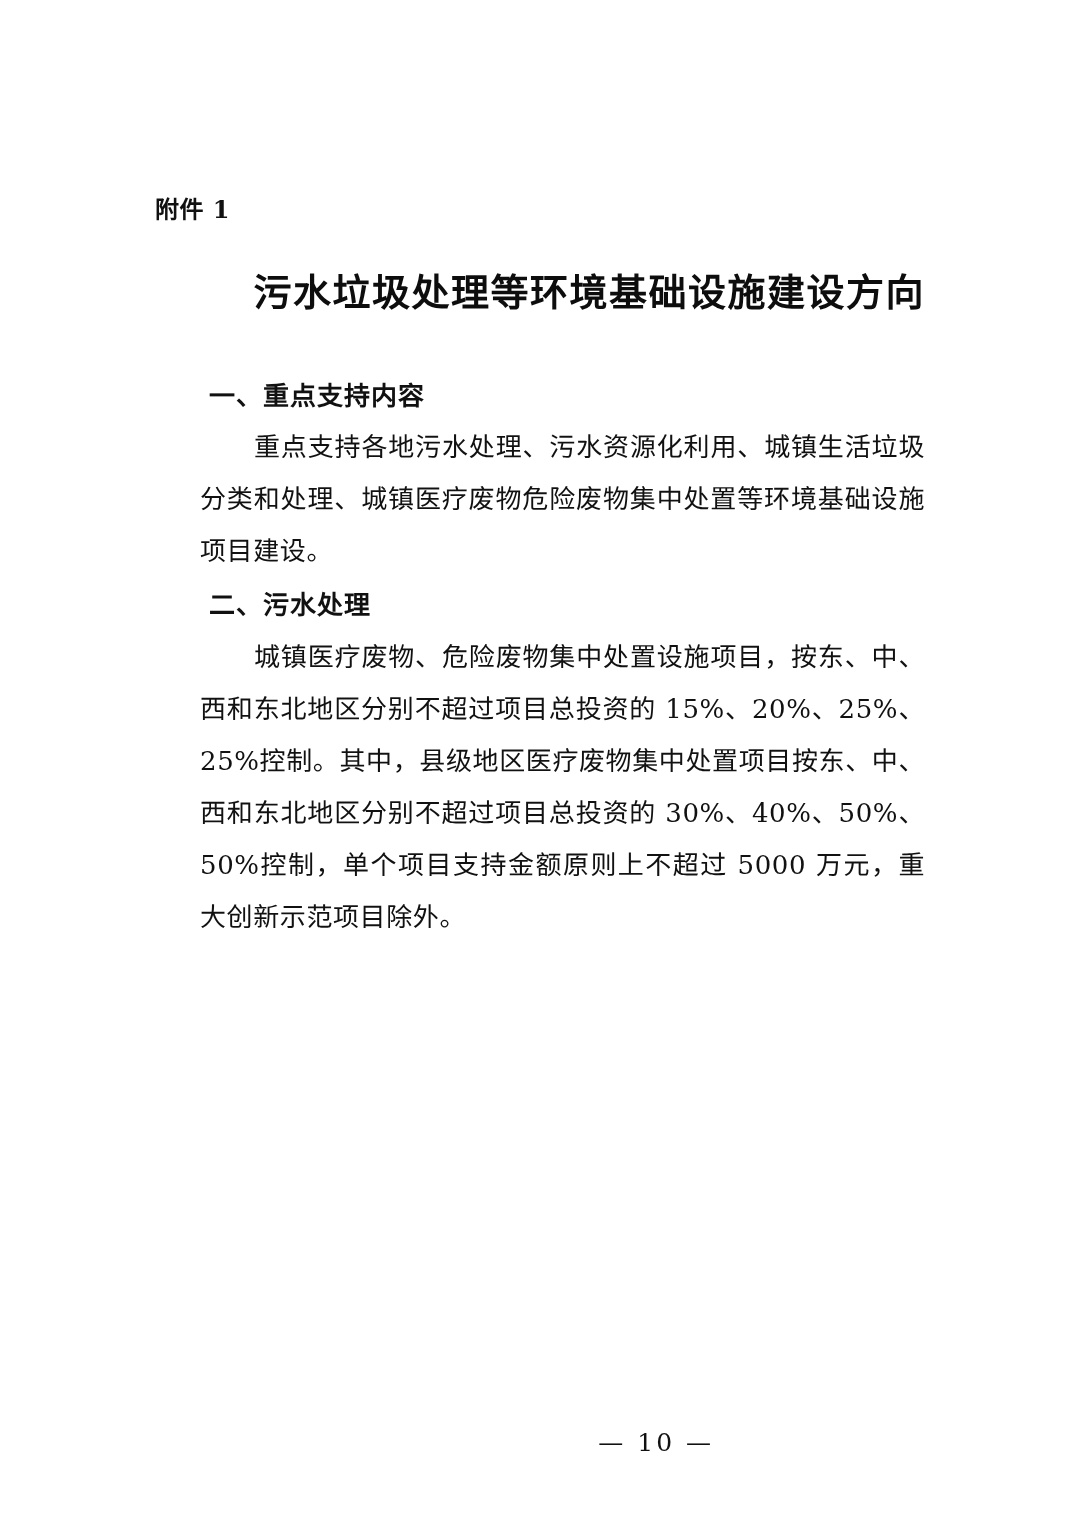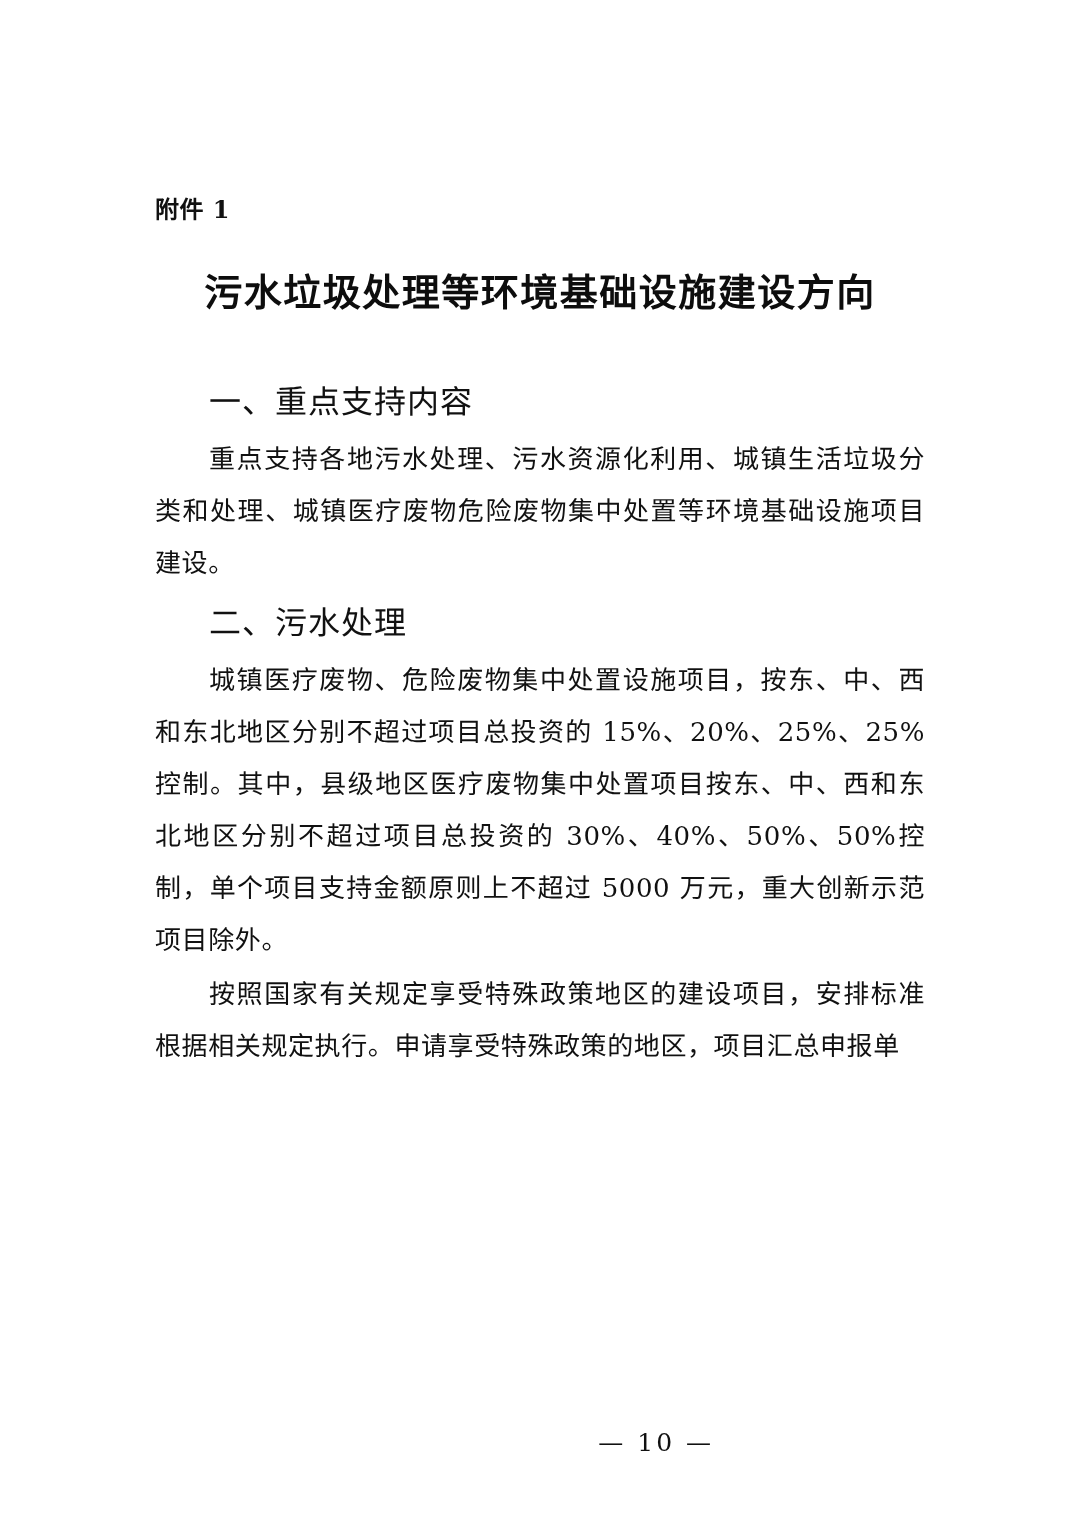--- a/index.html
+++ b/index.html
@@ -30,35 +30,35 @@
   }
   .attachment-label {
     font-size: 24px;
     font-weight: 700;
     letter-spacing: 0.5px;
     color: #111;
     margin: 0 0 40px 0;
     font-family: "DejaVu Serif", "Liberation Serif", serif;
   }
   .doc-title {
-    text-align: center;
+    text-align: right;
     font-size: 38px;
     font-weight: 700;
     line-height: 1.45;
     letter-spacing: 1.5px;
     color: #0d0d0d;
     margin: 0 0 52px 0;
     font-family: "DejaVu Serif", "Liberation Serif", serif;
   }
   .doc-title .line2 {
     display: block;
   }
   .section-heading {
-    font-size: 32px;
-    font-weight: 400;
+    font-size: 26px;
+    font-weight: 700;
     line-height: 1.9;
     letter-spacing: 1px;
     margin: 0;
     padding-left: 54px;
     color: #111;
   }
   .para {
     font-size: 26px;
     line-height: 2.0;
     letter-spacing: 0.6px;
@@ -66,20 +66,21 @@
     text-justify: inter-ideograph;
     margin: 0;
     text-indent: 54px;
     color: #111;
   }
   .para + .section-heading {
     margin-top: 4px;
   }
   .section-heading + .para {
     margin-top: 0;
+    margin-left: 45px;
   }
   .para + .para {
     margin-top: 2px;
   }
   .page-number {
     position: absolute;
     right: 150px;
     bottom: 70px;
     font-size: 25px;
     letter-spacing: 3px;
@@ -97,18 +98,17 @@
 
     <h1 class="doc-title">
       <span class="line1">污水垃圾处理等环境基础设施建设方向</span>
     </h1>
 
     <h2 class="section-heading">一、重点支持内容</h2>
     <p class="para">重点支持各地污水处理、污水资源化利用、城镇生活垃圾分类和处理、城镇医疗废物危险废物集中处置等环境基础设施项目建设。</p>
 
     <h2 class="section-heading">二、污水处理</h2>
     <p class="para">城镇医疗废物、危险废物集中处置设施项目，按东、中、西和东北地区分别不超过项目总投资的 15%、20%、25%、25%控制。其中，县级地区医疗废物集中处置项目按东、中、西和东北地区分别不超过项目总投资的 30%、40%、50%、50%控制，单个项目支持金额原则上不超过 5000 万元，重大创新示范项目除外。</p>
-    <p class="para">按照国家有关规定享受特殊政策地区的建设项目，安排标准根据相关规定执行。申请享受特殊政策的地区，项目汇总申报单</p>
 
   </div>
 
   <div class="page-number">— 10 —</div>
 </div>
 
 </body></html>

